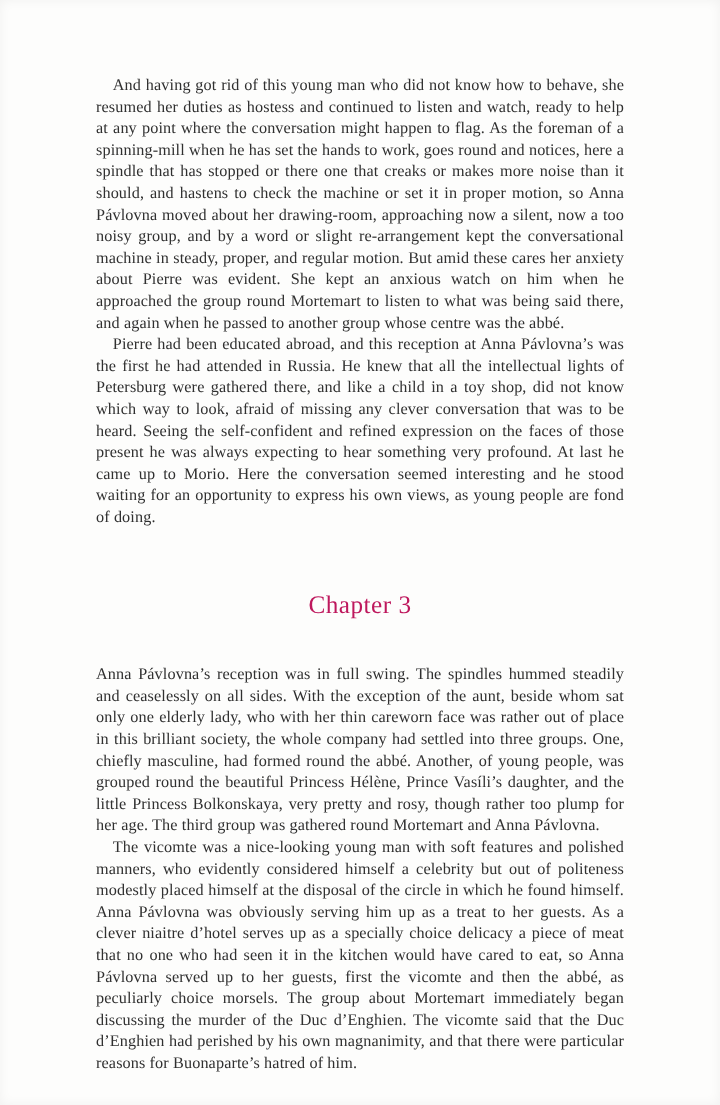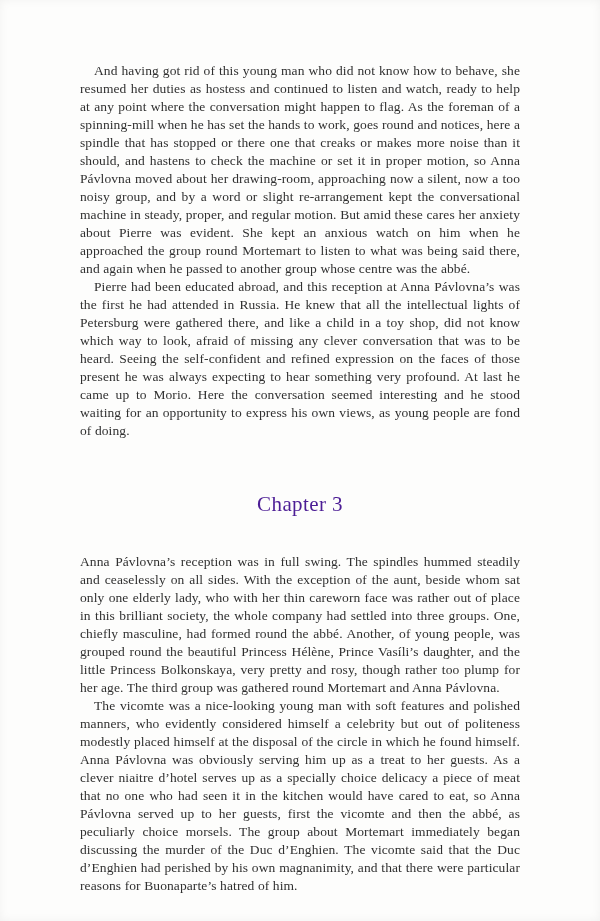--- a/index.html
+++ b/index.html
@@ -50,18 +50,18 @@
   }
 </style>
 </head>
 <body>
 
 <div class="page" style="background: rgb(253, 253, 252);">
   <div class="text-section" id="section-before">
       <p class="para indent" style="color: rgb(48, 48, 48);"><span>And having got rid of this young man who did not know how to behave, she resumed her duties as hostess and continued to listen and watch, ready to help at any point where the conversation might happen to flag. As the foreman of a spinning-mill when he has set the hands to work, goes round and notices, here a spindle that has stopped or there one that creaks or makes more noise than it should, and hastens to check the machine or set it in proper motion, so Anna Pávlovna moved about her drawing-room, approaching now a silent, now a too noisy group, and by a word or slight re-arrangement kept the conversational machine in steady, proper, and regular motion. But amid these cares her anxiety about Pierre was evident. She kept an anxious watch on him when he approached the group round Mortemart to listen to what was being said there, and again when he passed to another group whose centre was the abbé.</span></p>
       <p class="para indent" style="color: rgb(48, 48, 48);"><span>Pierre had been educated abroad, and this reception at Anna Pávlovna’s was the first he had attended in Russia. He knew that all the intellectual lights of Petersburg were gathered there, and like a child in a toy shop, did not know which way to look, afraid of missing any clever conversation that was to be heard. Seeing the self-confident and refined expression on the faces of those present he was always expecting to hear something very profound. At last he came up to Morio. Here the conversation seemed interesting and he stood waiting for an opportunity to express his own views, as young people are fond of doing.</span></p>
     </div>
-  <h2 class="chapter-heading" style="color: #4c1d95;">Chapter 3</h2>
+  <h2 class="chapter-heading" style="color: #be185d;">Chapter 3</h2>
   <div class="text-section" id="section-after">
       <p class="para" style="color: rgb(48, 48, 48);"><span>Anna Pávlovna’s reception was in full swing. The spindles hummed steadily and ceaselessly on all sides. With the exception of the aunt, beside whom sat only one elderly lady, who with her thin careworn face was rather out of place in this brilliant society, the whole company had settled into three groups. One, chiefly masculine, had formed round the abbé. Another, of young people, was grouped round the beautiful Princess Hélène, Prince Vasíli’s daughter, and the little Princess Bolkonskaya, very pretty and rosy, though rather too plump for her age. The third group was gathered round Mortemart and Anna Pávlovna.</span></p>
       <p class="para indent" style="color: rgb(48, 48, 48);"><span>The vicomte was a nice-looking young man with soft features and polished manners, who evidently considered himself a celebrity but out of politeness modestly placed himself at the disposal of the circle in which he found himself. Anna Pávlovna was obviously serving him up as a treat to her guests. As a clever </span><span class="italic">niaitre d’hotel</span><span> serves up as a specially choice delicacy a piece of meat that no one who had seen it in the kitchen would have cared to eat, so Anna Pávlovna served up to her guests, first the vicomte and then the abbé, as peculiarly choice morsels. The group about Mortemart immediately began discussing the murder of the Duc d’Enghien. The vicomte said that the Duc d’Enghien had perished by his own magnanimity, and that there were particular reasons for Buonaparte’s hatred of him.</span></p>
     </div>
 </div>
 
 </body></html>

